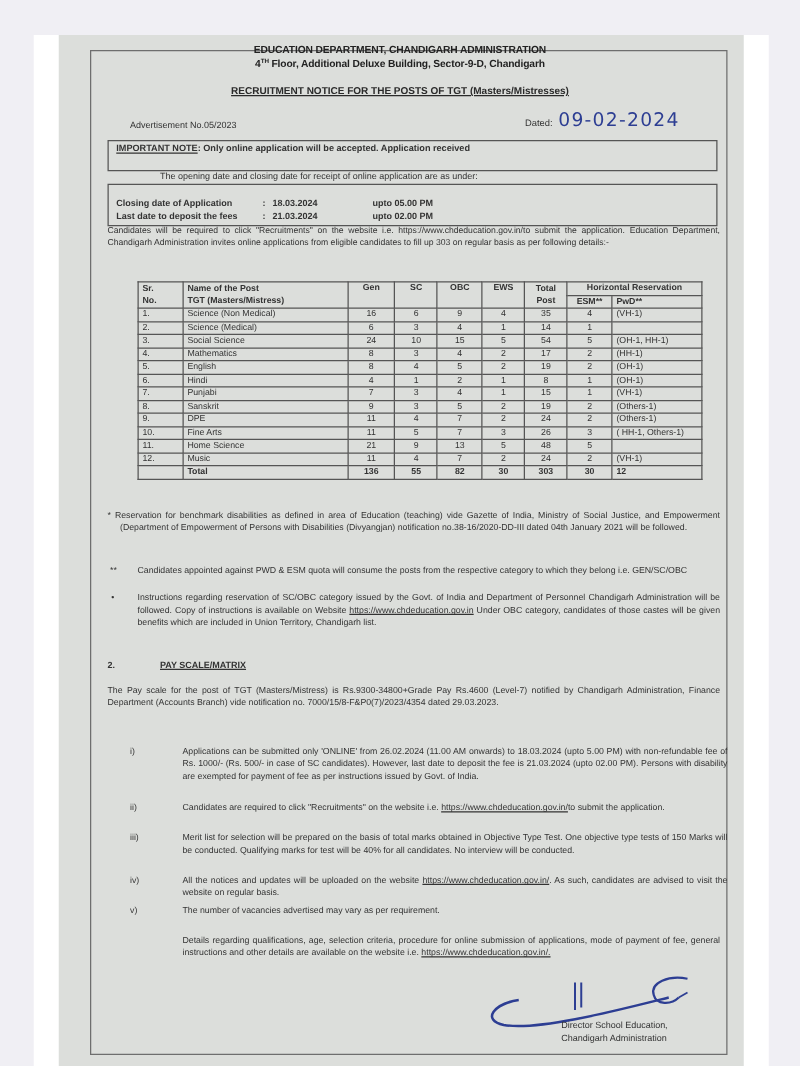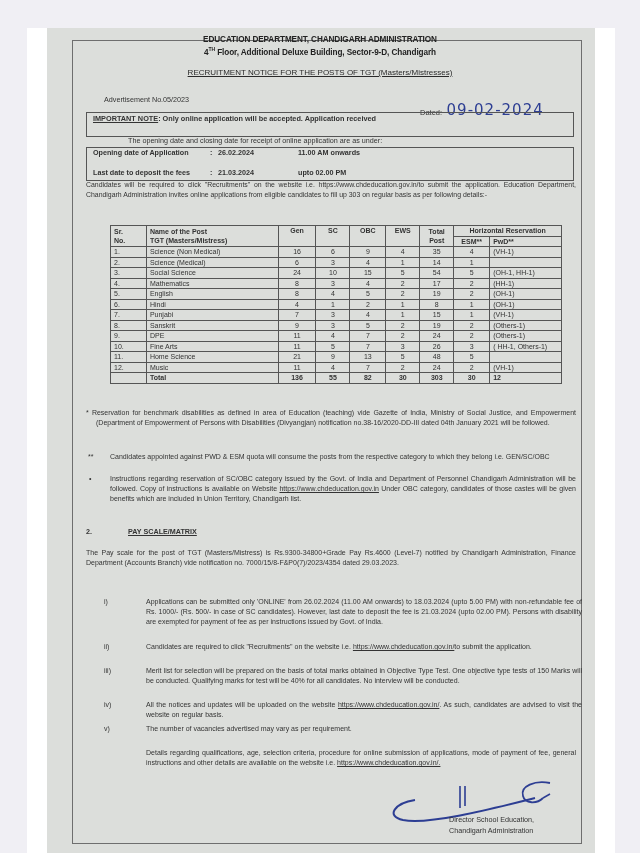--- a/index.html
+++ b/index.html
@@ -3,21 +3,21 @@
 <meta charset="utf-8">
 <style>
   html,body{margin:0;padding:0;}
   body{width:640px;height:853px;background:#f0eff4;position:relative;overflow:hidden;font-family:"Liberation Sans",sans-serif;color:#2a2a2a;}
   .card{position:absolute;left:27px;top:28px;width:588px;height:825px;background:#ffffff;}
   .page{position:absolute;left:47px;top:28px;width:548px;height:825px;background:#dcdedb;}
   .frame{position:absolute;left:72px;top:40px;width:508px;height:802px;border:1px solid #6e6e6e;}
   .abs{position:absolute;}
   .hdr{left:0;width:640px;text-align:center;font-weight:bold;font-size:8.2px;letter-spacing:-0.1px;color:#222;}
   .hdr sup{font-size:5px;}
-  .title{left:0;width:640px;text-align:center;font-weight:normal;font-size:8px;text-decoration:underline;color:#2a2a2a;}
+  .title{left:0;width:640px;text-align:center;font-weight:bold;font-size:8px;text-decoration:underline;color:#2a2a2a;}
   .small{font-size:7.2px;line-height:10.2px;color:#333;}
   .bold{font-weight:bold;}
   .box{border:1px solid #555;}
   .dated{font-size:7.5px;color:#333;}
   .dated-val{font-family:"DejaVu Sans",sans-serif;font-size:15px;color:#2d3e93;letter-spacing:1px;}
   table.vac{border-collapse:collapse;font-size:7px;color:#333;}
   table.vac td, table.vac th{border:1px solid #555;padding:0 3px;height:9.5px;line-height:9px;}
   table.vac th{font-weight:bold;text-align:left;}
   table.vac td.c{text-align:center;}
   table.vac th.c{text-align:center;}
@@ -34,33 +34,33 @@
 
 <div class="card"></div>
 <div class="page"></div>
 <div class="frame"></div>
 
 <div class="abs hdr" style="top:35px;">EDUCATION DEPARTMENT, CHANDIGARH ADMINISTRATION</div>
 <div class="abs hdr" style="top:46px;"><span>4</span><sup>TH</sup><span> Floor, Additional Deluxe Building, Sector-9-D, Chandigarh</span></div>
 <div class="abs title" style="top:68px;">RECRUITMENT NOTICE FOR THE POSTS OF TGT (Masters/Mistresses)</div>
 
 <div class="abs small" style="left:104px;top:95px;">Advertisement No.05/2023</div>
-<div class="abs" style="left:420px;top:87px;margin-top:14px;">
+<div class="abs" style="left:420px;top:87px;">
   <span class="dated">Dated:</span>
   <span class="dated-val">09-02-2024</span>
 </div>
 
 <div class="abs box" style="left:86px;top:112px;width:486px;height:23px;">
   <div class="small bold" style="position:absolute;left:6px;top:1px;font-size:7.3px;"><span style="text-decoration:underline;">IMPORTANT NOTE</span><span>: Only online application will be accepted. Application received</span></div>
 </div>
 <div class="abs small" style="left:128px;top:136px;">The opening date and closing date for receipt of online application are as under:</div>
 
 <div class="abs box" style="left:86px;top:147px;width:486px;height:32px;">
-  <div class="small bold" style="position:absolute;left:6px;top:0px;">
-    <span style="display:inline-block;width:117px;">Opening date of Application</span><span style="display:inline-block;width:8px;">:</span><span style="display:inline-block;width:80px;">26.02.2024</span><span>11.00 AM onwards</span>
+  <div class="small bold" style="position:absolute;left:6px;top:10px;">
+    <span style="display:inline-block;width:117px;">Closing date of Application</span><span style="display:inline-block;width:8px;">:</span><span style="display:inline-block;width:80px;">18.03.2024</span><span>upto 05.00 PM</span>
   </div>
   <div class="small bold" style="position:absolute;left:6px;top:20px;">
     <span style="display:inline-block;width:117px;">Last date to deposit the fees</span><span style="display:inline-block;width:8px;">:</span><span style="display:inline-block;width:80px;">21.03.2024</span><span>upto 02.00 PM</span>
   </div>
 </div>
 
 <div class="abs para" style="left:86px;top:180px;width:490px;font-size:6.9px;line-height:10px;">Candidates will be required to click "Recruitments" on the website i.e. https://www.chdeducation.gov.in/to submit the application. Education Department, Chandigarh Administration invites online applications from eligible candidates to fill up 303 on regular basis as per following details:-</div>
 
 <div class="abs" style="left:110px;top:225px;">
 <table class="vac" style="width:452px;">

